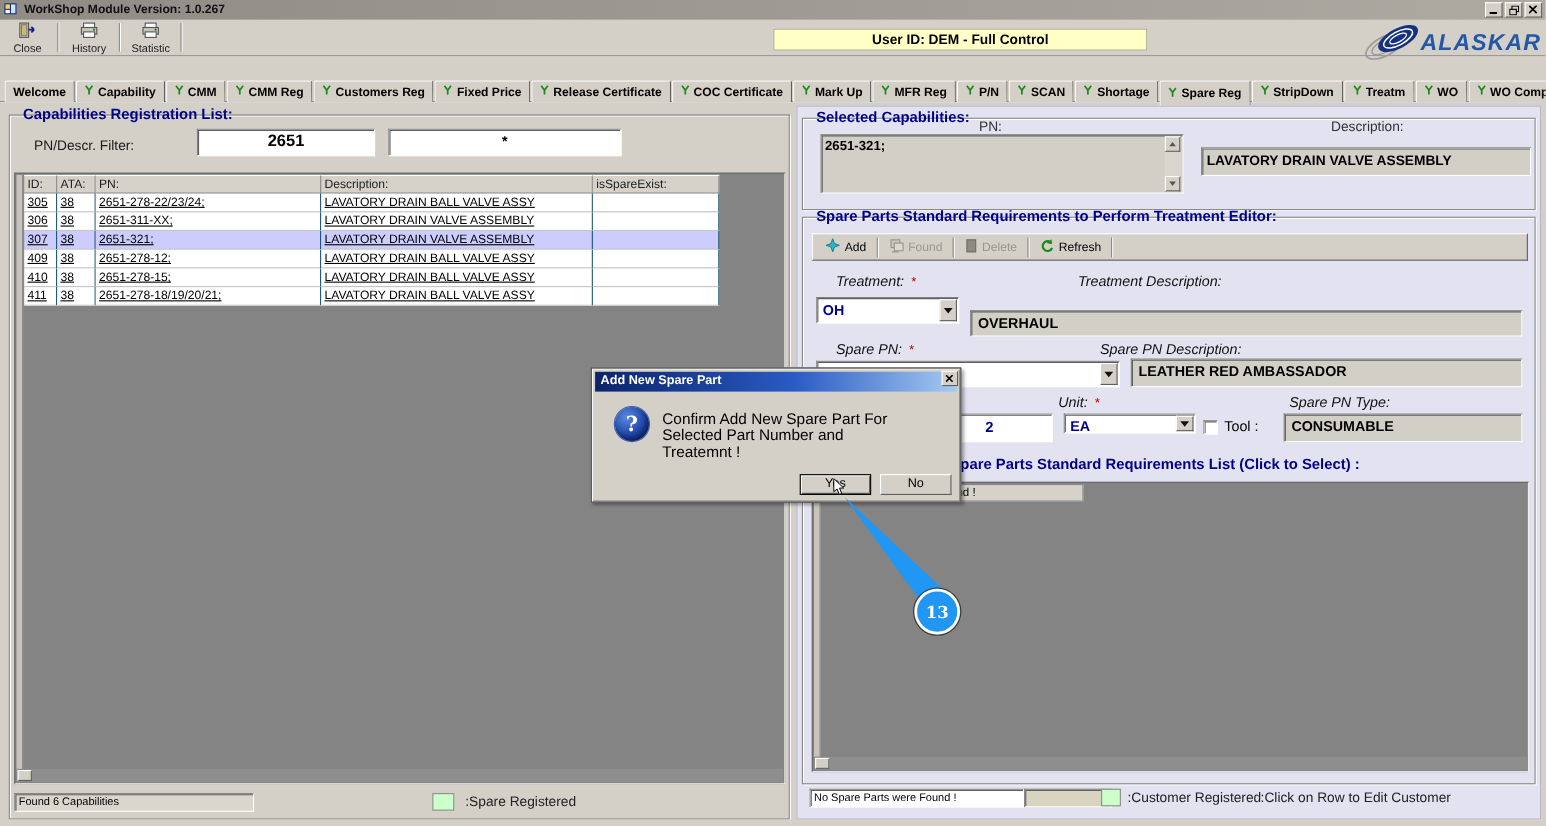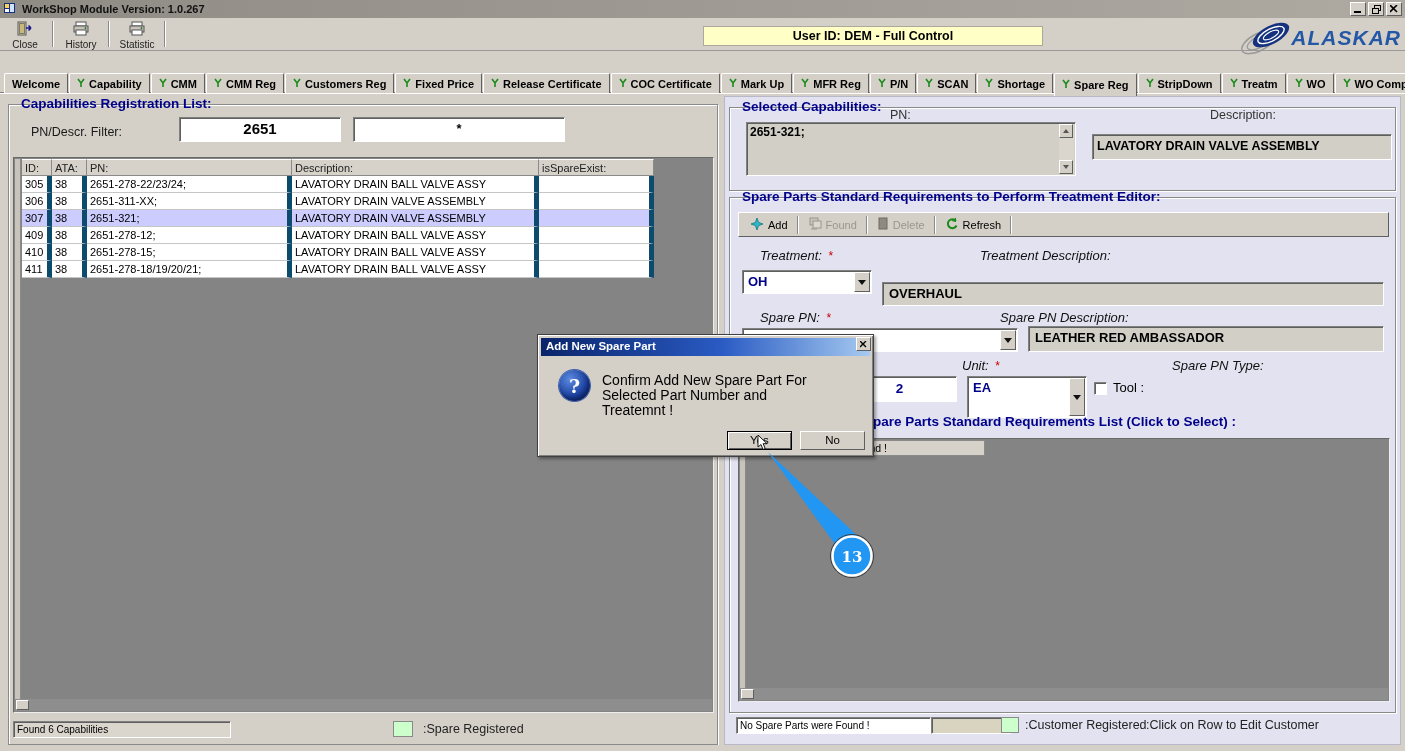--- a/index.html
+++ b/index.html
@@ -63,21 +63,21 @@
                background:#848484; border:1px solid; border-color:#6a6a6a #EEE #EEE #6a6a6a; }
   #grid-indicator { position:absolute; left:1px; top:1px; width:6px; height:541px;
                     background:#C8C4BC; border-right:1px solid #8a8a8a; }
   #captable { position:absolute; left:8px; top:1px; border-collapse:collapse; }
   #captable .hrow div, #captable .drow div { float:left; height:17px; line-height:16px;
       padding-left:3px; overflow:hidden; white-space:nowrap; }
   .hrow { clear:both; }
   .hrow div { background:#D6D2CA; border-right:1px solid #8a8a8a; border-bottom:1px solid #8a8a8a;
               border-top:1px solid #FFF; color:#222; }
   .drow { clear:both; }
-  .drow div { background:#FFF; border-right:5px solid #0c4a6e; border-bottom:1px solid #C6C6C6; }
+  .drow div { background:#FFF; border-right:1px solid #0c4a6e; border-bottom:1px solid #C6C6C6;text-decoration:underline; }
   .drow.sel div { background:#CCCCFF; }
   .c0{width:30px}.c1{width:35px}.c2{width:205px}.c3{width:247px}.c4{width:115px}
   .hscroll { position:absolute; left:1px; bottom:1px; height:12px; background:#8E8E8E; }
   .hthumb { position:absolute; left:1px; top:1px; width:13px; height:10px; background:#D4D0C8; }
   #left-status { position:absolute; left:4px; bottom:6px; width:218px; height:17px;
                  background:#DAD6CE; font-size:10px; line-height:15px; padding-left:3px; }
   #left-legend-swatch { position:absolute; left:384px; bottom:7px; width:20px; height:16px;
                         background:#CCFFCC; border:1px solid #8a8a8a; }
   #left-legend-text { position:absolute; left:414px; bottom:8px; font-size:12.5px; color:#222; }
   
@@ -505,28 +505,29 @@
 
     <div class="flabel" style="left:67px; top:160px; width:120px;">
       <span>Qty:</span><span class="req">*</span>
     </div>
     <div class="flabel" style="left:232px; top:160px; width:120px;">
       <span>Unit:</span><span class="req">*</span>
     </div>
     <div class="flabel" style="left:442px; top:160px; width:200px;">Spare PN Type:</div>
 
     <div id="qty-input" class="sunken">2</div>
-    <div class="combo sunken" style="left:237px; top:178px; width:120px; height:42px;">
+    <div class="combo sunken" style="left:237px; top:178px; width:120px; height:18px;">
       <span>EA</span>
       <div class="dd raised">
           <span class="tri-dd"></span>
         </div>
     </div>
     <div id="tool-check" class="sunken"></div>
     <div id="tool-label">Tool :</div>
+    <div class="gfield sunken field3d" style="left:437px; top:178px; width:217px; height:26px;">CONSUMABLE</div>
 
     <div id="list-caption">Spare Parts Standard Requirements List (Click to Select) :</div>
     <div id="spare-grid">
       <div id="spare-grid-indicator"></div>
       <div id="spare-grid-header">No Spare Parts were Found !</div>
       <div class="hscroll" style="width:648px;">
           <div class="hthumb raised"></div>
         </div>
     </div>
   </div>

